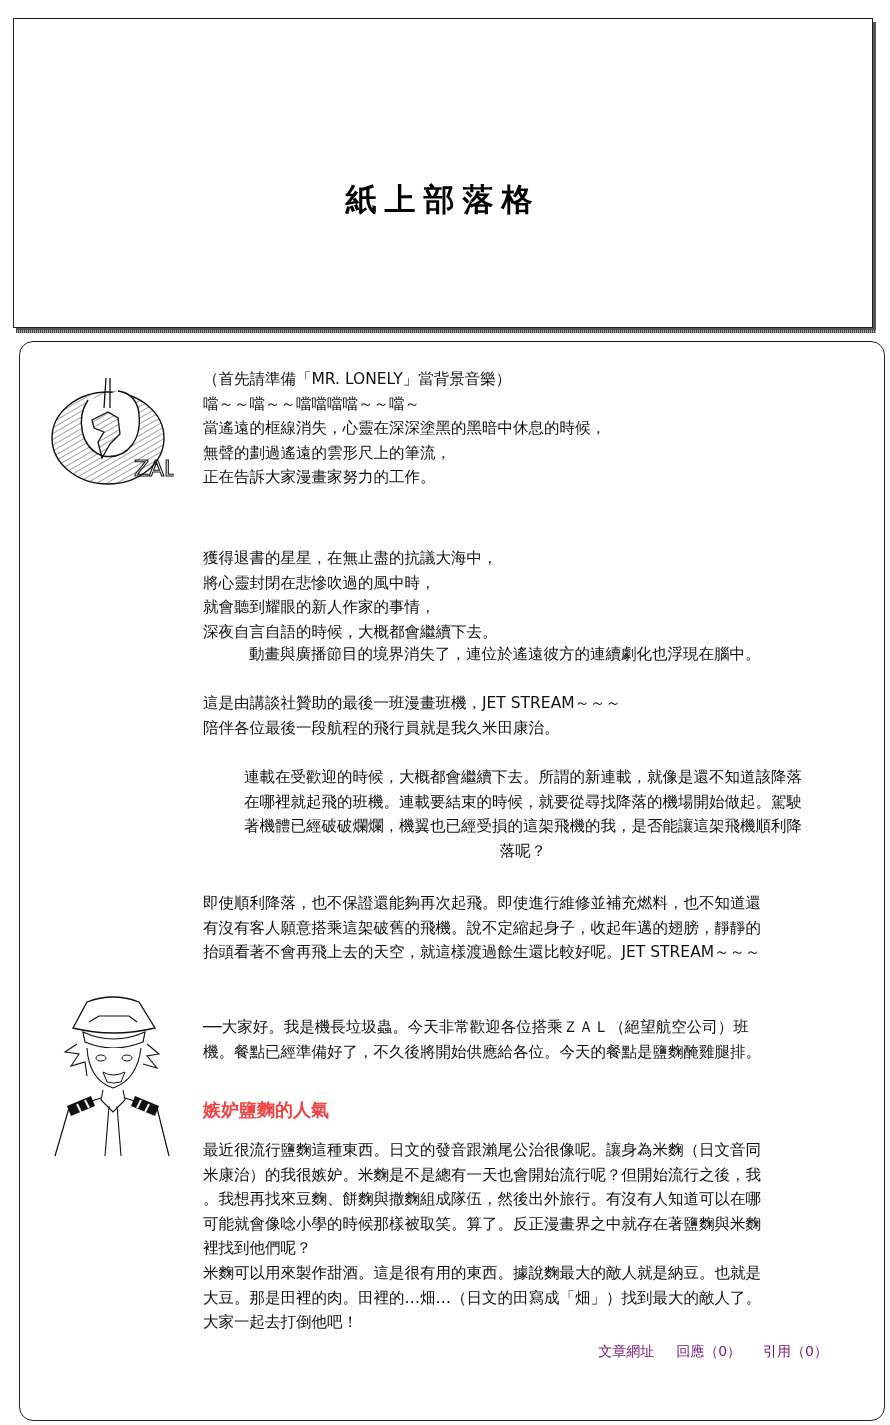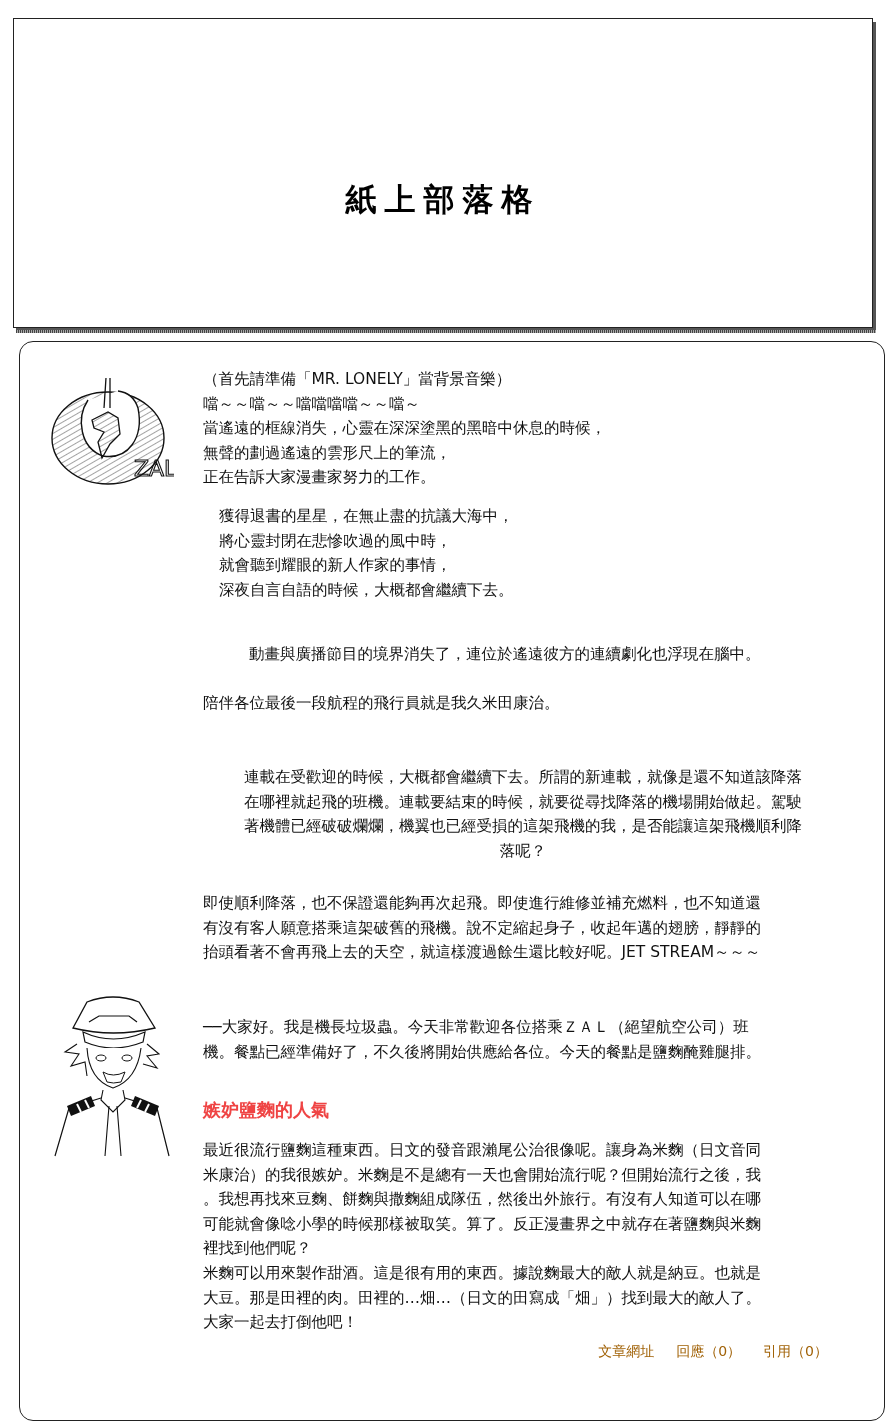--- a/index.html
+++ b/index.html
@@ -30,32 +30,32 @@
   }
   .avatar-pilot {
     position: absolute; left: 43px; top: 988px; width: 130px; height: 170px;
   }
   .body-text {
     position: absolute; left: 203px; width: 640px;
     font-size: 15.5px; line-height: 24.6px; color: #111;
   }
   .body-text p { margin: 0; white-space: pre-wrap; }
   .blk1 { top: 367px; }
-  .blk2 { top: 504px; margin-left: 16px; }
+  .blk2 { top: 546px; }
   .blk3 { top: 642px; margin-left: 46px; }
   .blk4 { top: 691px; }
   .blk5 { top: 765px; text-align: center; }
   .blk6 { top: 891px; }
   .blk7 { top: 1015px; font-family: "DejaVu Serif", "Liberation Serif", serif; font-size: 15.5px; }
   .section-heading {
     position: absolute; left: 203px; top: 1098px; font-size: 18px; font-weight: bold; color: #ef4444;
   }
   .blk8 { top: 1138px; }
   .footer-links {
-    position: absolute; right: 62px; top: 1343px; font-size: 14px; color: #a16207;
+    position: absolute; right: 62px; top: 1343px; font-size: 14px; color: #701a75;
     display: flex; gap: 22px;
   }
   .footer-links span { cursor: pointer; }
 </style>
 </head>
 <body>
 
 <div class="top-panel">
   <div class="page-title">紙上部落格</div>
 </div>
@@ -89,20 +89,21 @@
   <p>將心靈封閉在悲慘吹過的風中時，</p>
   <p>就會聽到耀眼的新人作家的事情，</p>
   <p>深夜自言自語的時候，大概都會繼續下去。</p>
 </div>
 
 <div class="body-text blk3">
   <p>動畫與廣播節目的境界消失了，連位於遙遠彼方的連續劇化也浮現在腦中。</p>
 </div>
 
 <div class="body-text blk4">
+  <p>這是由講談社贊助的最後一班漫畫班機，JET STREAM～～～</p>
   <p>陪伴各位最後一段航程的飛行員就是我久米田康治。</p>
 </div>
 
 <div class="body-text blk5">
   <p>連載在受歡迎的時候，大概都會繼續下去。所謂的新連載，就像是還不知道該降落</p>
   <p>在哪裡就起飛的班機。連載要結束的時候，就要從尋找降落的機場開始做起。駕駛</p>
   <p>著機體已經破破爛爛，機翼也已經受損的這架飛機的我，是否能讓這架飛機順利降</p>
   <p>落呢？</p>
 </div>
 

